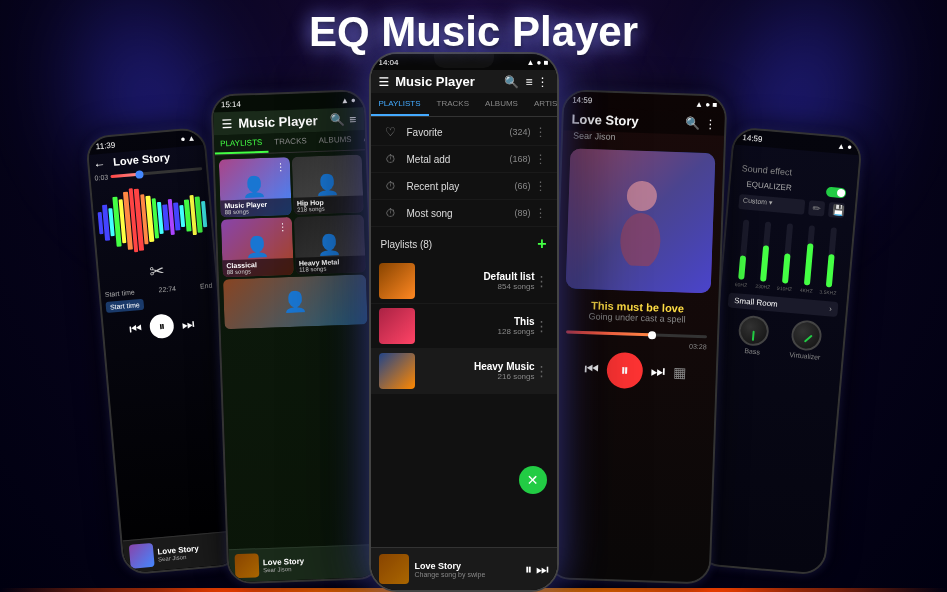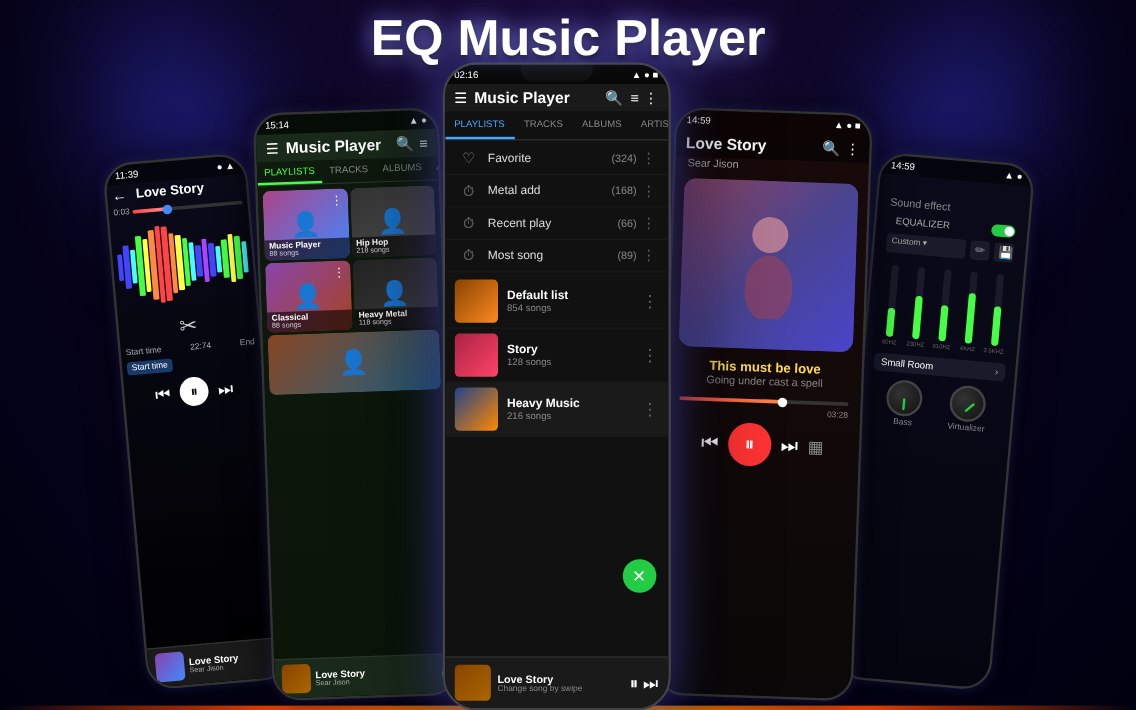--- a/index.html
+++ b/index.html
@@ -372,21 +372,21 @@
       align-items: center;
       padding: 4px 8px;
       border-bottom: 1px solid #1a1a1a;
     }
     .p3-pl-art {
       width: 36px; height: 36px;
       border-radius: 4px;
       margin-right: 8px;
       flex-shrink: 0;
     }
-    .p3-pl-info { flex: 1; }
+    .p3-pl-info { flex: 1; text-align: right; }
     .p3-pl-name { font-size: 10px; font-weight: bold; color: #fff; }
     .p3-pl-songs { font-size: 8px; color: #888; }
     .p3-bottom {
       background: #1a1a1a;
       display: flex;
       align-items: center;
       gap: 6px;
       padding: 6px 8px;
       position: absolute;
       bottom: 0; left: 0; right: 0;
@@ -793,21 +793,21 @@
         <span style="color:#fff;font-size:12px;">⏸</span>
       </div>
     </div>
   </div>
 
   <div class="phone phone3">
     <div class="phone3-bg"></div>
     <div class="phone-inner">
       <div class="phone-notch"></div>
       <div class="status-bar">
-        <span>02:16</span>
+        <span>14:04</span>
         <span>▲ ● ■</span>
       </div>
       <div class="p3-toolbar">
         <span style="font-size:12px;color:#fff;margin-right:6px;">☰</span>
         <span class="p3-toolbar-title" style="font-size:13px;font-weight:bold;color:#fff;flex:1;">Music Player</span>
         <span style="font-size:12px;color:#fff;margin-right:6px;">🔍</span>
         <span style="font-size:12px;color:#fff;margin-right:4px;">≡</span>
         <span style="font-size:12px;color:#fff;">⋮</span>
       </div>
       <div class="p3-tabs">
@@ -839,34 +839,38 @@
           <span class="p3-list-more">⋮</span>
         </div>
 
         <div class="p3-list-item">
           <div class="p3-list-icon">⏱</div>
           <span class="p3-list-label">Most song</span>
           <span class="p3-list-count">(89)</span>
           <span class="p3-list-more">⋮</span>
         </div>
       </div>
+      <div class="p3-playlists-header">
+        <span class="p3-pl-label">Playlists (8)</span>
+        <span class="p3-pl-add">+</span>
+      </div>
 
       <div class="p3-playlist-item">
         <div class="p3-pl-art" style="background:linear-gradient(135deg,#884400,#ff8822);"></div>
         <div class="p3-pl-info">
           <div class="p3-pl-name">Default list</div>
           <div class="p3-pl-songs">854 songs</div>
         </div>
         <span style="color:#666;font-size:14px;">⋮</span>
       </div>
 
       <div class="p3-playlist-item">
         <div class="p3-pl-art" style="background:linear-gradient(135deg,#aa2244,#ff4466);"></div>
         <div class="p3-pl-info">
-          <div class="p3-pl-name">Story</div>
+          <div class="p3-pl-name">This</div>
           <div class="p3-pl-songs">128 songs</div>
         </div>
         <span style="color:#666;font-size:14px;">⋮</span>
       </div>
 
       <div class="p3-playlist-item" style="background:#1a1a1a;">
         <div class="p3-pl-art" style="background:linear-gradient(135deg,#224488,#ff8800);"></div>
         <div class="p3-pl-info">
           <div class="p3-pl-name">Heavy Music</div>
           <div class="p3-pl-songs">216 songs</div>

